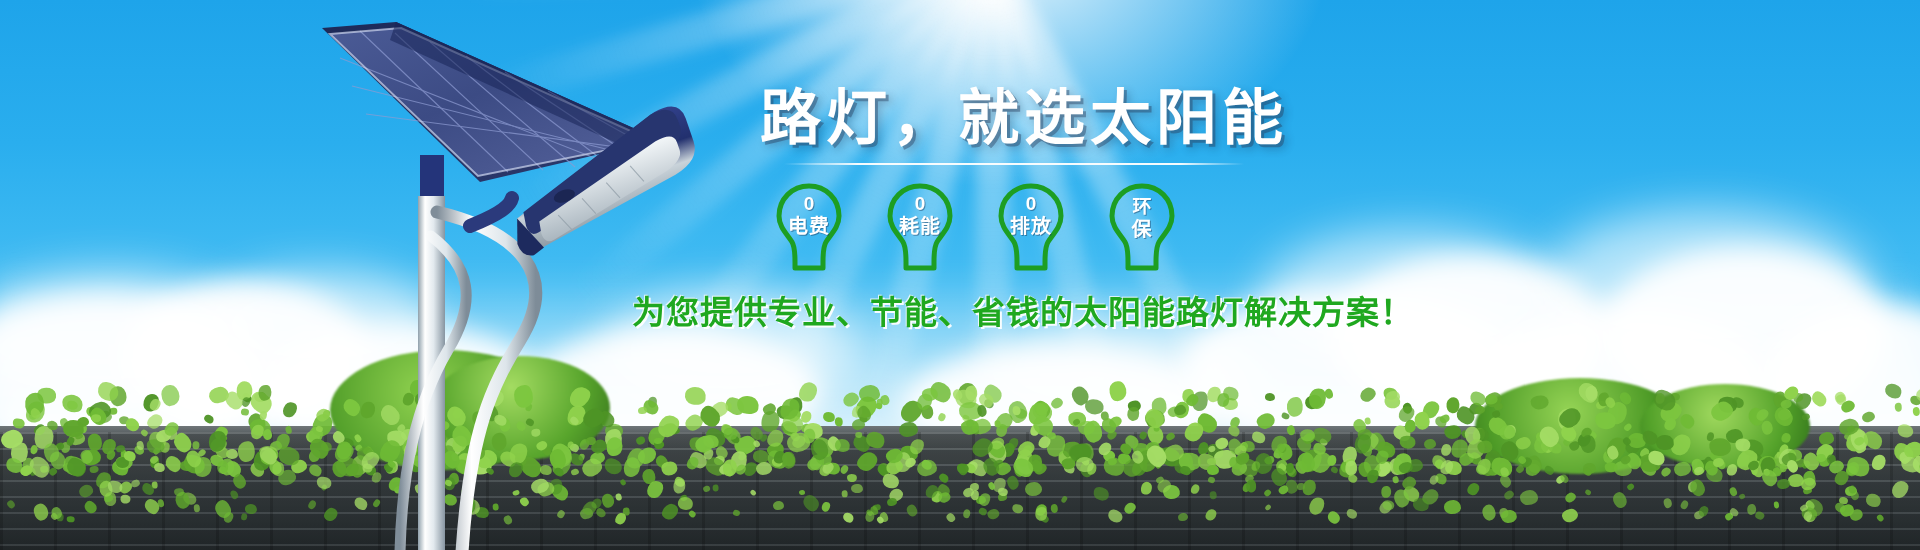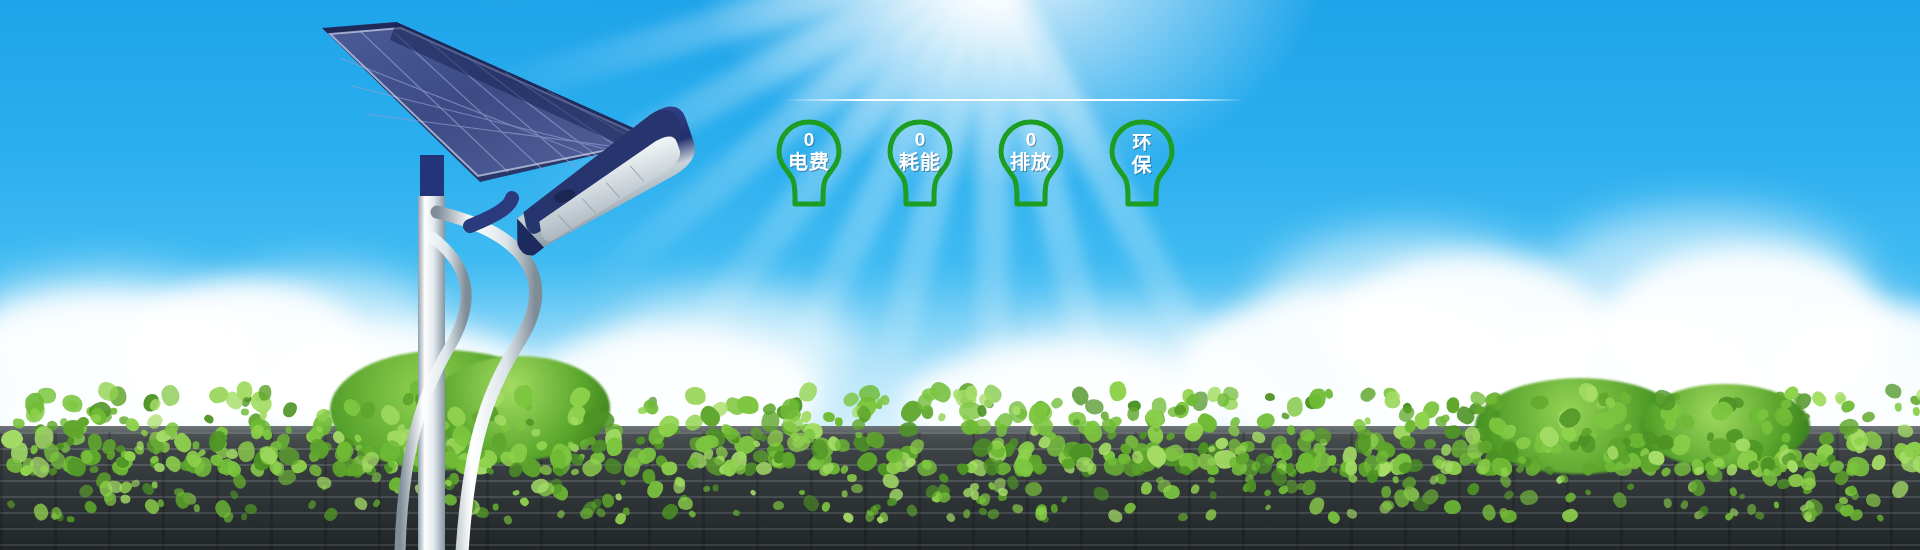--- a/index.html
+++ b/index.html
@@ -1178,20 +1178,23 @@
       </g>
       <ellipse cx="560" cy="180" rx="11" ry="6" fill="#1b2550" opacity=".9"></ellipse>
       <path d="M508,186 L524,222 L512,226 Q500,224 500,210 Z" fill="#1d2a5e"></path>
     </g>
 
     <path d="M470,226 C500,214 510,206 512,198" fill="none" stroke="#2b3a7c" stroke-width="14" stroke-linecap="round"></path>
   </svg>
 
   <div class="copy">
 
+    <div class="headline">
+      <span>路灯，就选</span><span class="hl-blue">太阳能</span>
+    </div>
 
     <div class="rule"></div>
 
     <div class="badges">
 
       <div class="badge">
         <svg class="bulb" viewBox="0 0 82 92">
           <path d="M41,4 C58,4 71,17 71,34 C71,45 63,52 58,60 C55,65 55,72 55,80 L55,86 L27,86 L27,80 C27,72 27,65 24,60 C19,52 11,45 11,34 C11,17 24,4 41,4 Z" fill="none" stroke="#1d9e23" stroke-width="5" stroke-linejoin="round"></path>
         </svg>
         <div class="btext">
@@ -1225,15 +1228,16 @@
           <path d="M41,4 C58,4 71,17 71,34 C71,45 63,52 58,60 C55,65 55,72 55,80 L55,86 L27,86 L27,80 C27,72 27,65 24,60 C19,52 11,45 11,34 C11,17 24,4 41,4 Z" fill="none" stroke="#1d9e23" stroke-width="5" stroke-linejoin="round"></path>
         </svg>
         <div class="btext">
           <span class="b-num">环</span>
           <span class="b-lbl">保</span>
         </div>
       </div>
 
     </div>
 
+    <div class="tagline">为您提供专业、节能、省钱的太阳能路灯解决方案！</div>
   </div>
 
 </div>
 
 </body></html>

